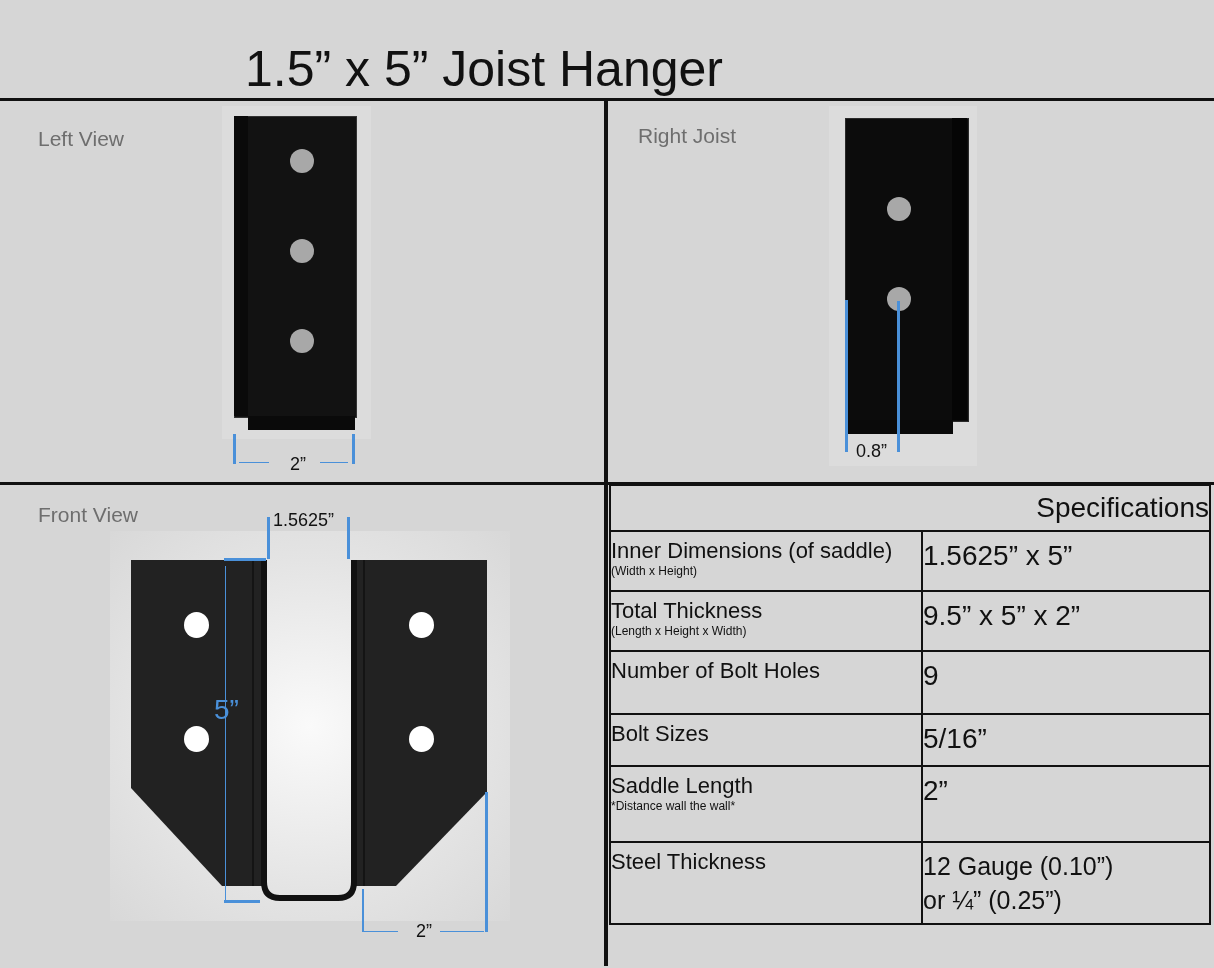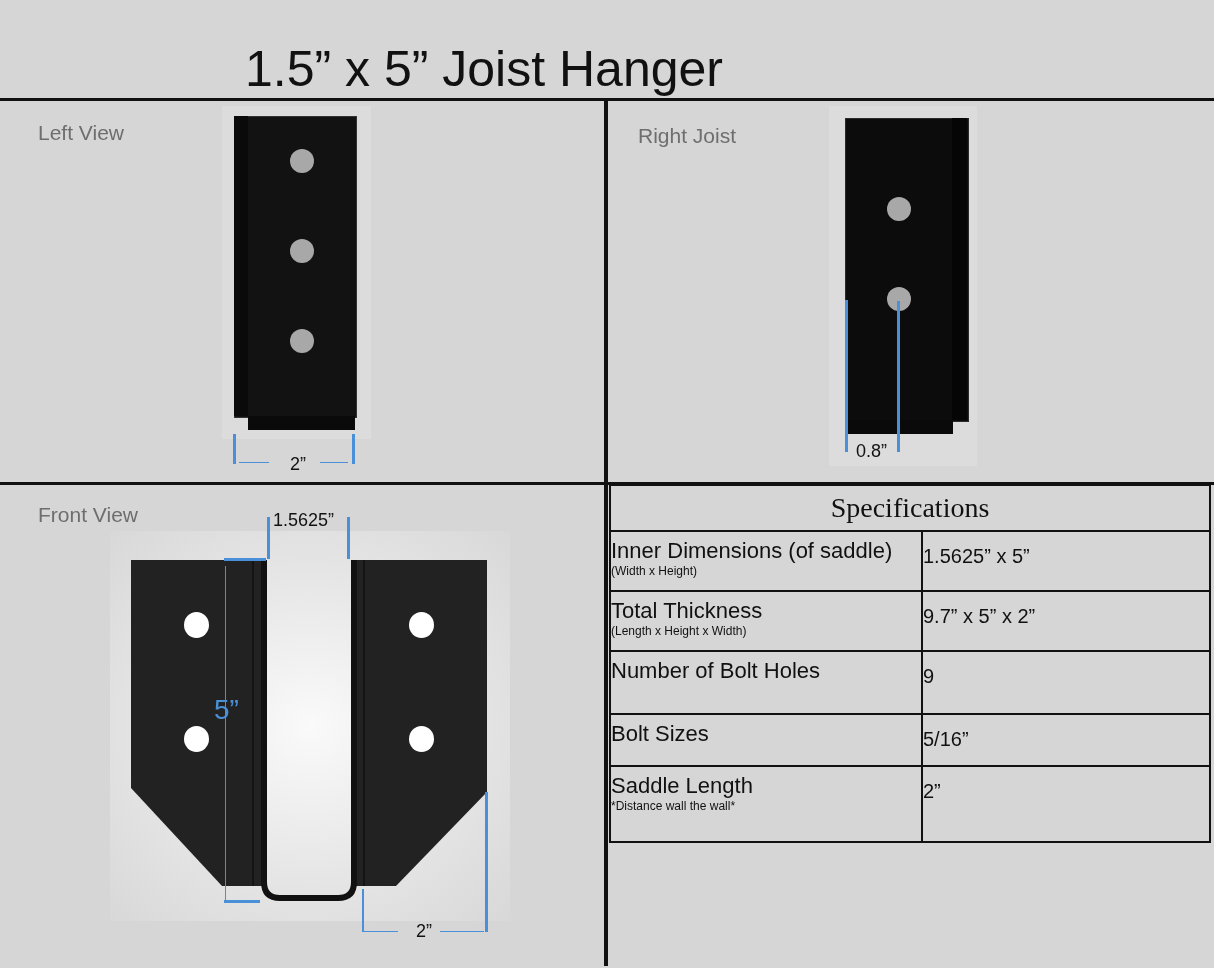--- a/index.html
+++ b/index.html
@@ -9,35 +9,35 @@
   .hline { position:absolute; background:#111; }
   .view-label { position:absolute; font-size:21px; color:#6e6e6e; }
   .panel-bg { position:absolute; background:#dcdcdc; }
   .abs { position:absolute; }
   .hole { position:absolute; border-radius:50%; background:#a8a8a8; }
   .whole { position:absolute; border-radius:50%; background:#ffffff; }
   .blue { position:absolute; background:#4a90d9; }
   .dimtext { position:absolute; font-size:18px; color:#111; }
   table.spec { position:absolute; left:609px; top:484px; width:602px; border-collapse:collapse; }
   table.spec td { border:2px solid #111; vertical-align:top; padding:6px 0; color:#111; }
-  .spec-head { text-align:center; font-size:28px; padding:6px 0 !important;font-family:Liberation Serif, serif; }
+  .spec-head { text-align:right; font-size:28px; padding:6px 0 !important; }
   .lbl { font-size:22px; line-height:26px; }
   .sub { font-size:12px; line-height:14px; }
-  .val { font-size:20px; line-height:36px; }
+  .val { font-size:28px; line-height:36px; }
 </style>
 </head>
 <body>
 
 <div class="title" style="width:968px;">1.5” x 5” Joist Hanger</div>
 
 <div class="hline" style="left:0;top:98px;width:1214px;height:3px;"></div>
 <div class="hline" style="left:604px;top:100px;width:4px;height:866px;"></div>
 <div class="hline" style="left:0;top:482px;width:1214px;height:3px;"></div>
 
-<div class="view-label" style="left:38px;top:121px;">Left View</div>
+<div class="view-label" style="left:38px;top:127px;">Left View</div>
 <div>
   <div class="panel-bg" style="left:222px;top:106px;width:149px;height:333px;"></div>
   <div class="abs" style="left:234px;top:116px;width:121px;height:300px;background:#121212;border:1px solid #333;"></div>
   <div class="abs" style="left:234px;top:116px;width:14px;height:300px;background:#0a0a0a;"></div>
   <div class="abs" style="left:248px;top:416px;width:107px;height:14px;background:#0a0a0a;"></div>
   <div class="hole" style="left:290px;top:149px;width:24px;height:24px;"></div>
   <div class="hole" style="left:290px;top:239px;width:24px;height:24px;"></div>
   <div class="hole" style="left:290px;top:329px;width:24px;height:24px;"></div>
   <div class="blue" style="left:233px;top:434px;width:3px;height:30px;"></div>
   <div class="blue" style="left:352px;top:434px;width:3px;height:30px;"></div>
@@ -101,21 +101,21 @@
     <td>
           <div class="val">1.5625” x 5”</div>
         </td>
   </tr>
   <tr style="height:60px;">
     <td>
           <div class="lbl">Total Thickness</div>
           <div class="sub">(Length x Height x Width)</div>
         </td>
     <td>
-          <div class="val">9.7” x 5” x 2”</div>
+          <div class="val">9.5” x 5” x 2”</div>
         </td>
   </tr>
   <tr style="height:63px;">
     <td>
           <div class="lbl">Number of Bolt Holes</div>
         </td>
     <td>
           <div class="val">9</div>
         </td>
   </tr>
@@ -129,14 +129,23 @@
   </tr>
   <tr style="height:76px;">
     <td>
           <div class="lbl">Saddle Length</div>
           <div class="sub">*Distance wall the wall*</div>
         </td>
     <td>
           <div class="val">2”</div>
         </td>
   </tr>
+  <tr style="height:82px;">
+    <td>
+          <div class="lbl">Steel Thickness</div>
+        </td>
+    <td>
+          <div class="val" style="font-size:25px;line-height:34px;">12 Gauge (0.10”)</div>
+          <div class="val" style="font-size:25px;line-height:34px;">or ¼” (0.25”)</div>
+        </td>
+  </tr>
 </tbody>
   </table>
 
 </body></html>

